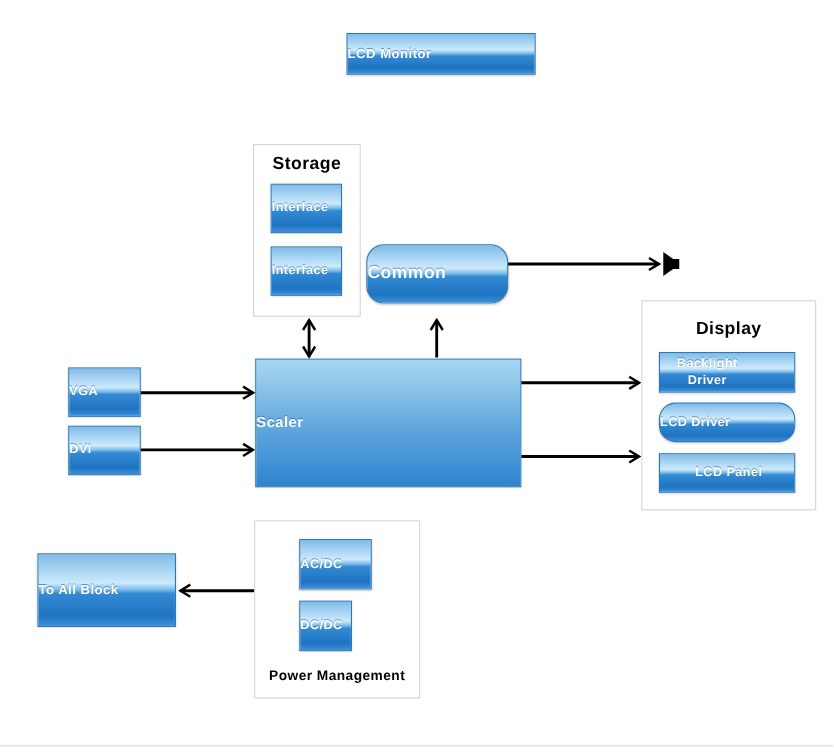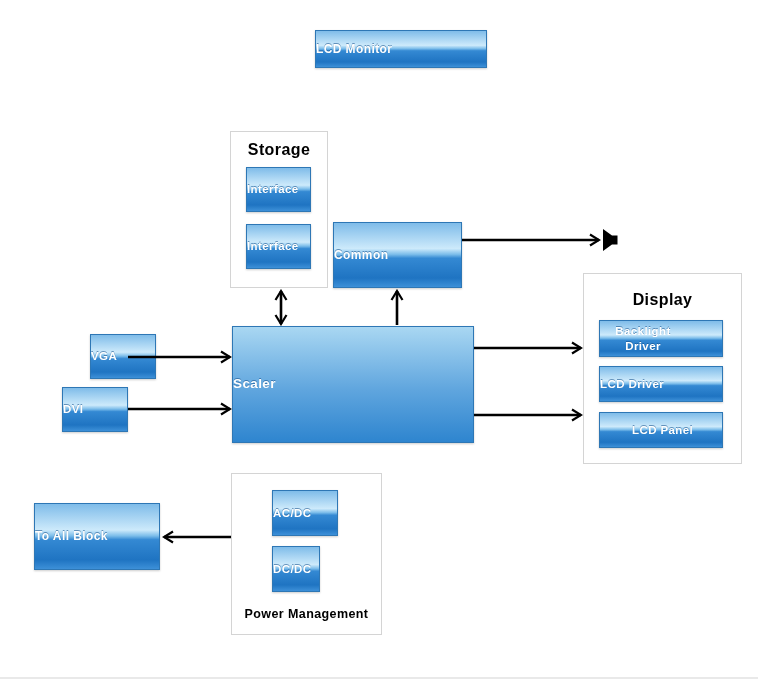--- a/index.html
+++ b/index.html
@@ -46,38 +46,38 @@
   <div class="group" style="left:230px; top:131px; width:98px; height:157px;">
     <div class="group-title" style="top:9px;">Storage</div>
   </div>
   <div class="block" style="left:246px; top:167px; width:65px; height:45px;">
     <span class="lbl">Interface</span>
   </div>
   <div class="block" style="left:246px; top:224px; width:65px; height:45px;">
     <span class="lbl">Interface</span>
   </div>
 
-  <div class="block" style="left:333px; top:222px; width:129px; height:66px; font-size:12px;">
+  <div class="block" style="left:333px; top:222px; width:129px; height:54px; font-size:16px;border-radius:16px;">
     <span class="lbl">Common</span>
   </div>
 
   <div class="group" style="left:583px; top:273px; width:159px; height:191px;">
     <div class="group-title" style="top:17px;">Display</div>
   </div>
   <div class="block" style="left:599px; top:320px; width:124px; height:37px;">
     <span class="lbl narrow">Backlight Driver</span>
   </div>
-  <div class="block" style="left:599px; top:366px; width:124px; height:36px;">
+  <div class="block" style="left:599px; top:366px; width:124px; height:36px;border-radius:15px;">
     <span class="lbl">LCD Driver</span>
   </div>
   <div class="block" style="left:599px; top:412px; width:124px; height:36px;padding-left:32px;">
     <span class="lbl">LCD Panel</span>
   </div>
 
-  <div class="block" style="left:62px; top:334px; width:66px; height:45px;margin-left:28px;">
+  <div class="block" style="left:62px; top:334px; width:66px; height:45px;">
     <span class="lbl">VGA</span>
   </div>
   <div class="block" style="left:62px; top:387px; width:66px; height:45px;">
     <span class="lbl">DVI</span>
   </div>
 
   <div class="block smooth" style="left:232px; top:326px; width:242px; height:117px; font-size:13.5px;">
     <span class="lbl">Scaler</span>
   </div>
 

